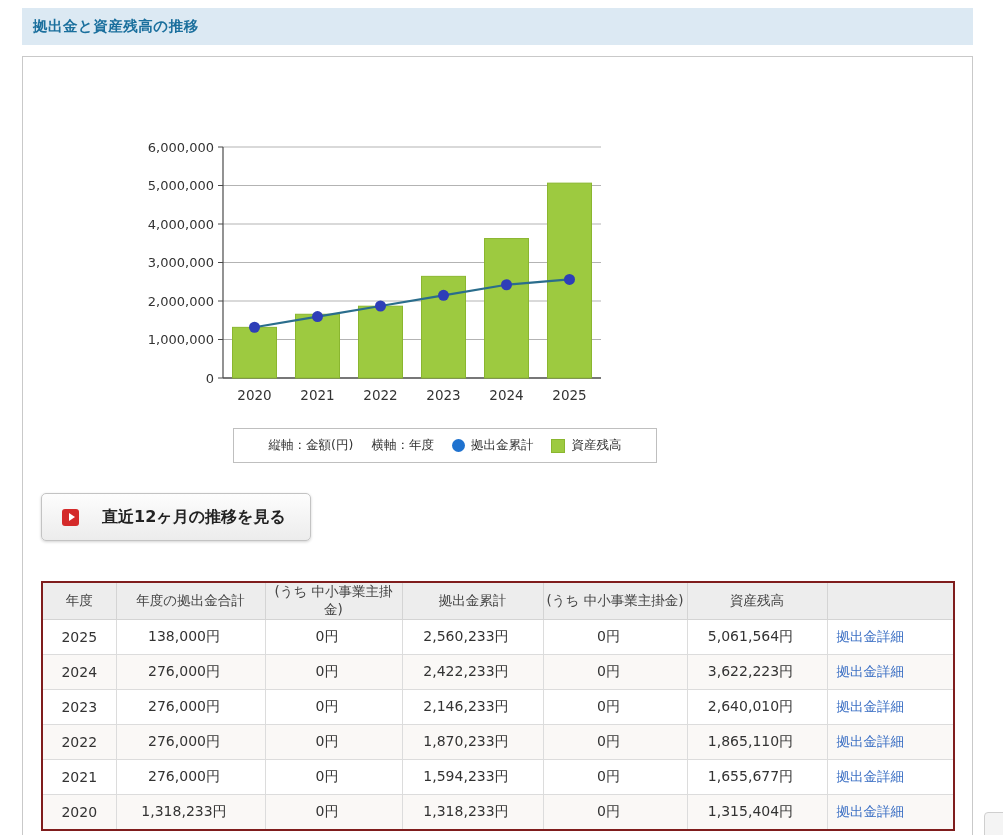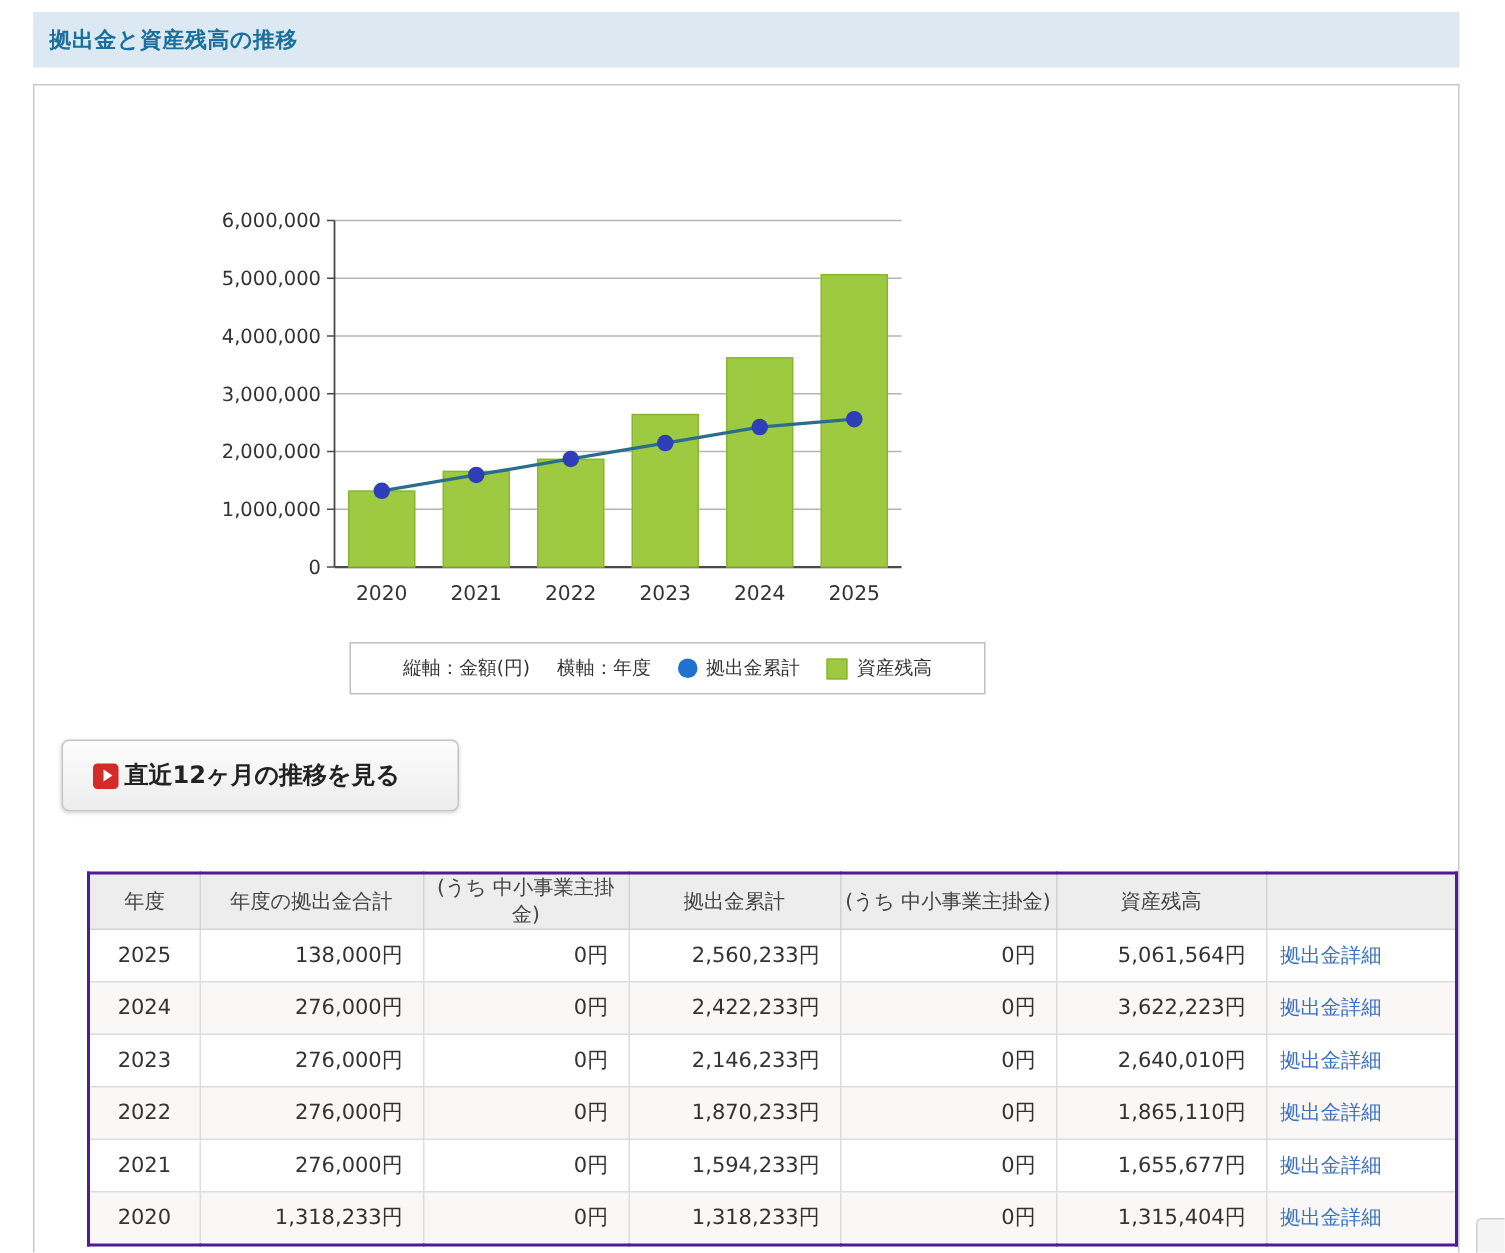--- a/index.html
+++ b/index.html
@@ -35,52 +35,52 @@
   .legend-item { display:flex; align-items:center; gap:6px; }
   .legend-dot {
     width:13px; height:13px; border-radius:50%; background:#1f72cf; display:inline-block;
   }
   .legend-swatch {
     width:14px; height:14px; background:#9dca40; border:1px solid #8ab62f; display:inline-block;
   }
   
   .months-button {
     position:absolute; left:18px; top:436px; height:48px; min-width:265px;
-    display:inline-flex; align-items:center; gap:4px; padding:0 24px 0 20px;
+    display:inline-flex; align-items:center; gap:23px; padding:0 24px 0 20px;
     background:linear-gradient(#fdfdfd,#ececec);
     border:1px solid #c3c3c3; border-radius:5px;
     box-shadow:0 1px 3px rgba(0,0,0,0.18);
     cursor:pointer; font-family:inherit;
   }
   .months-button .label { font-size:16px; font-weight:bold; color:#222; }
   .play-icon {
     width:17px; height:17px; background:#d42a2a; border-radius:3px;
     display:inline-flex; align-items:center; justify-content:center; flex:0 0 auto;
   }
   .play-icon .tri {
     width:0; height:0; margin-left:2px;
     border-left:6px solid #ffffff;
     border-top:4px solid transparent; border-bottom:4px solid transparent;
   }
   
   .history-table {
     position:absolute; left:18px; top:524px; width:912px;
     border-collapse:collapse; table-layout:fixed;
-    border:2px solid #4c1d95; font-size:14px; color:#333;margin-left:17px;
+    border:2px solid #7f1d1d; font-size:14px; color:#333;
   }
   .history-table th {
     background:#ededed; font-weight:normal; color:#444; font-size:13.5px;
     height:37px; text-align:center; border:1px solid #d4d4d4;
   }
   .history-table td {
     height:35px; border:1px solid #dcdcdc; background:#fff;
   }
   .history-table tr.alt td { background:#faf8f6; }
   td.year-cell { text-align:center; }
-  td.num-cell { text-align:right; padding-right:13px; }
+  td.num-cell { text-align:center; padding-right:13px; }
   td.link-cell { text-align:left; padding-left:9px; }
   .detail-link { color:#3b6fc4; text-decoration:none; cursor:pointer; font-size:13.5px;font-family:Liberation Mono, monospace; }
   
   .floating-widget {
     position:absolute; left:984px; top:812px; width:30px; height:30px;
     background:#f4f4f4; border:1px solid #cfcfcf; border-radius:4px;
   }
 </style>
 </head>
 <body>

